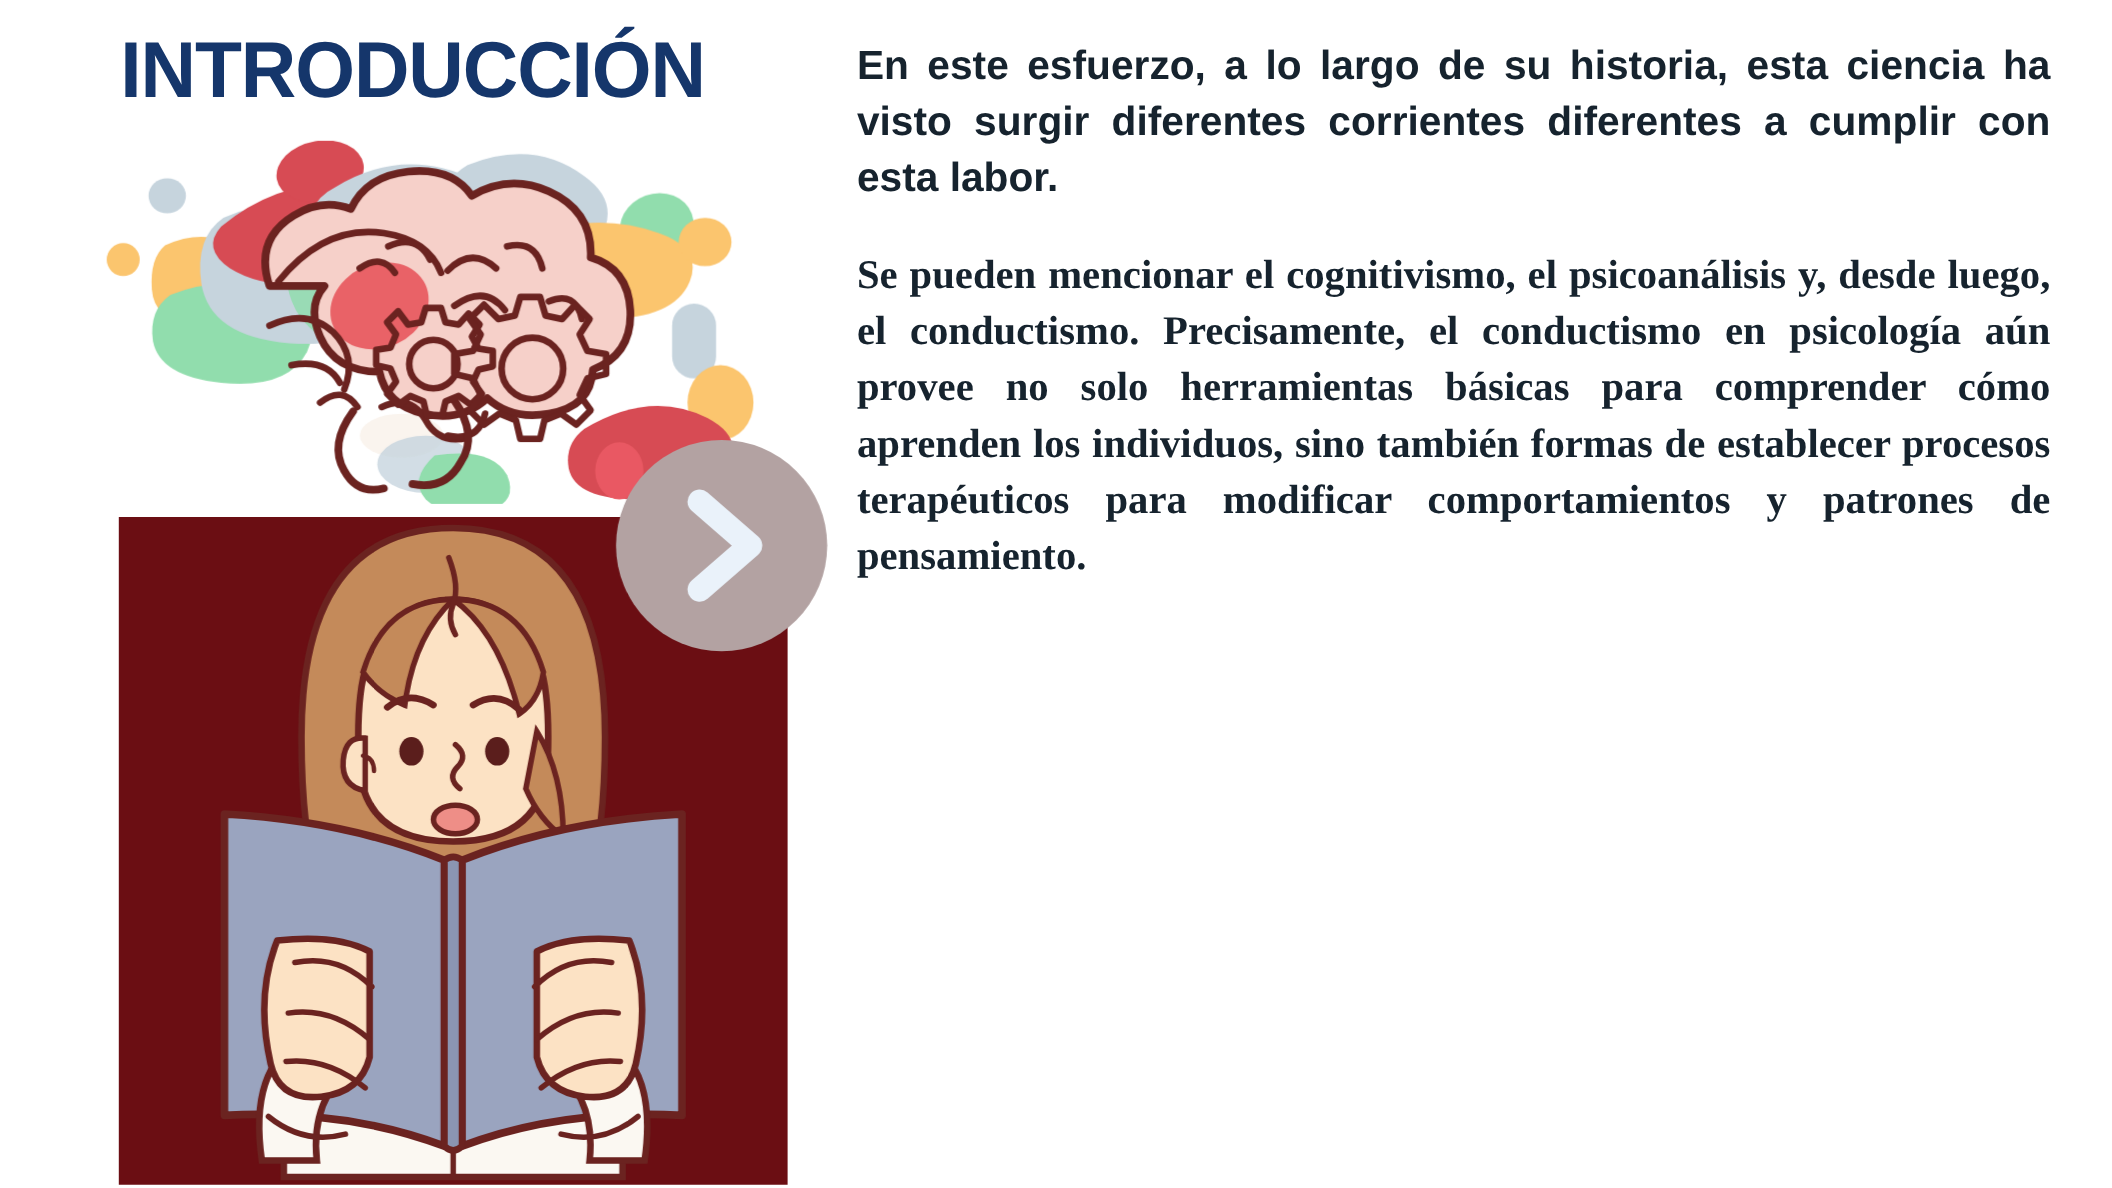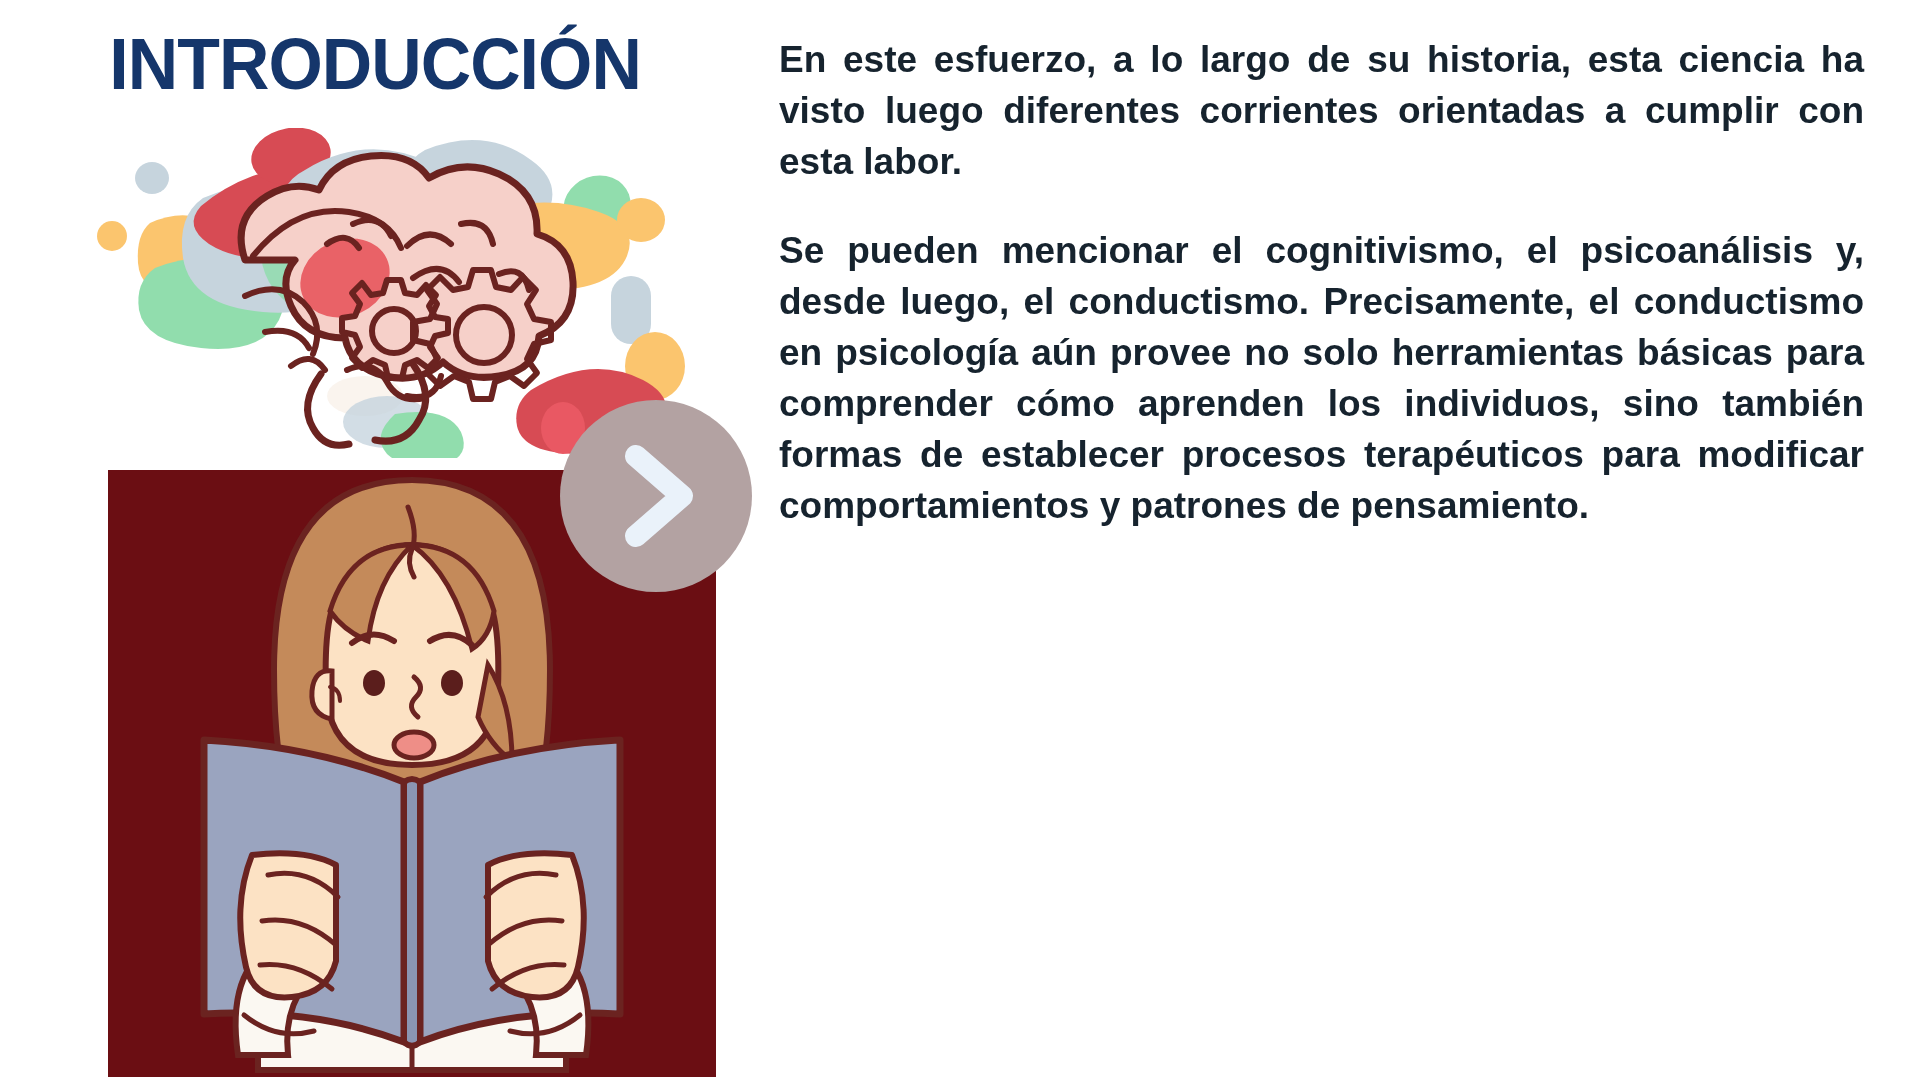--- a/index.html
+++ b/index.html
@@ -108,21 +108,21 @@
     font-weight: bold;
     font-size: 37px;
     line-height: 1.38;
     text-align: justify;
     color: #16232E;
     margin: 0 0 38px 0;
     hyphens: none;
   }
   .para:last-child { margin-bottom: 0; }
   .para.p1 { text-indent: 12px; }
-  .para.p3 { margin-bottom: 12px; }
+  .para.p3 { margin-bottom: 12px; font-family: Liberation Serif, serif; }
 
   .hl-red { color: #EE3B35; }
 </style>
 </head>
 <body>
 
 <div class="slide">
 
   <div class="left-col">
 
@@ -298,19 +298,19 @@
       <svg width="86" height="104" viewBox="0 0 86 104">
         <path d="M18 12 L64 52 L18 92" fill="none" stroke="#EAF2FA" stroke-width="22" stroke-linecap="round" stroke-linejoin="round"></path>
       </svg>
     </div>
 
   </div>
 
   <div class="text-col">
 
 
-    <p class="para p2">En este esfuerzo, a lo largo de su historia, esta ciencia ha visto luego diferentes corrientes orientadas a cumplir con esta labor.</p>
+    <p class="para p2">En este esfuerzo, a lo largo de su historia, esta ciencia ha visto surgir diferentes corrientes diferentes a cumplir con esta labor.</p>
 
     <p class="para p3">Se pueden mencionar el cognitivismo, el psicoanálisis y, desde luego, el conductismo. Precisamente, el conductismo en psicología aún provee no solo herramientas básicas para comprender cómo aprenden los individuos, sino también formas de establecer procesos terapéuticos para modificar comportamientos y patrones de pensamiento.</p>
 
   </div>
 
 </div>
 
 </body></html>

